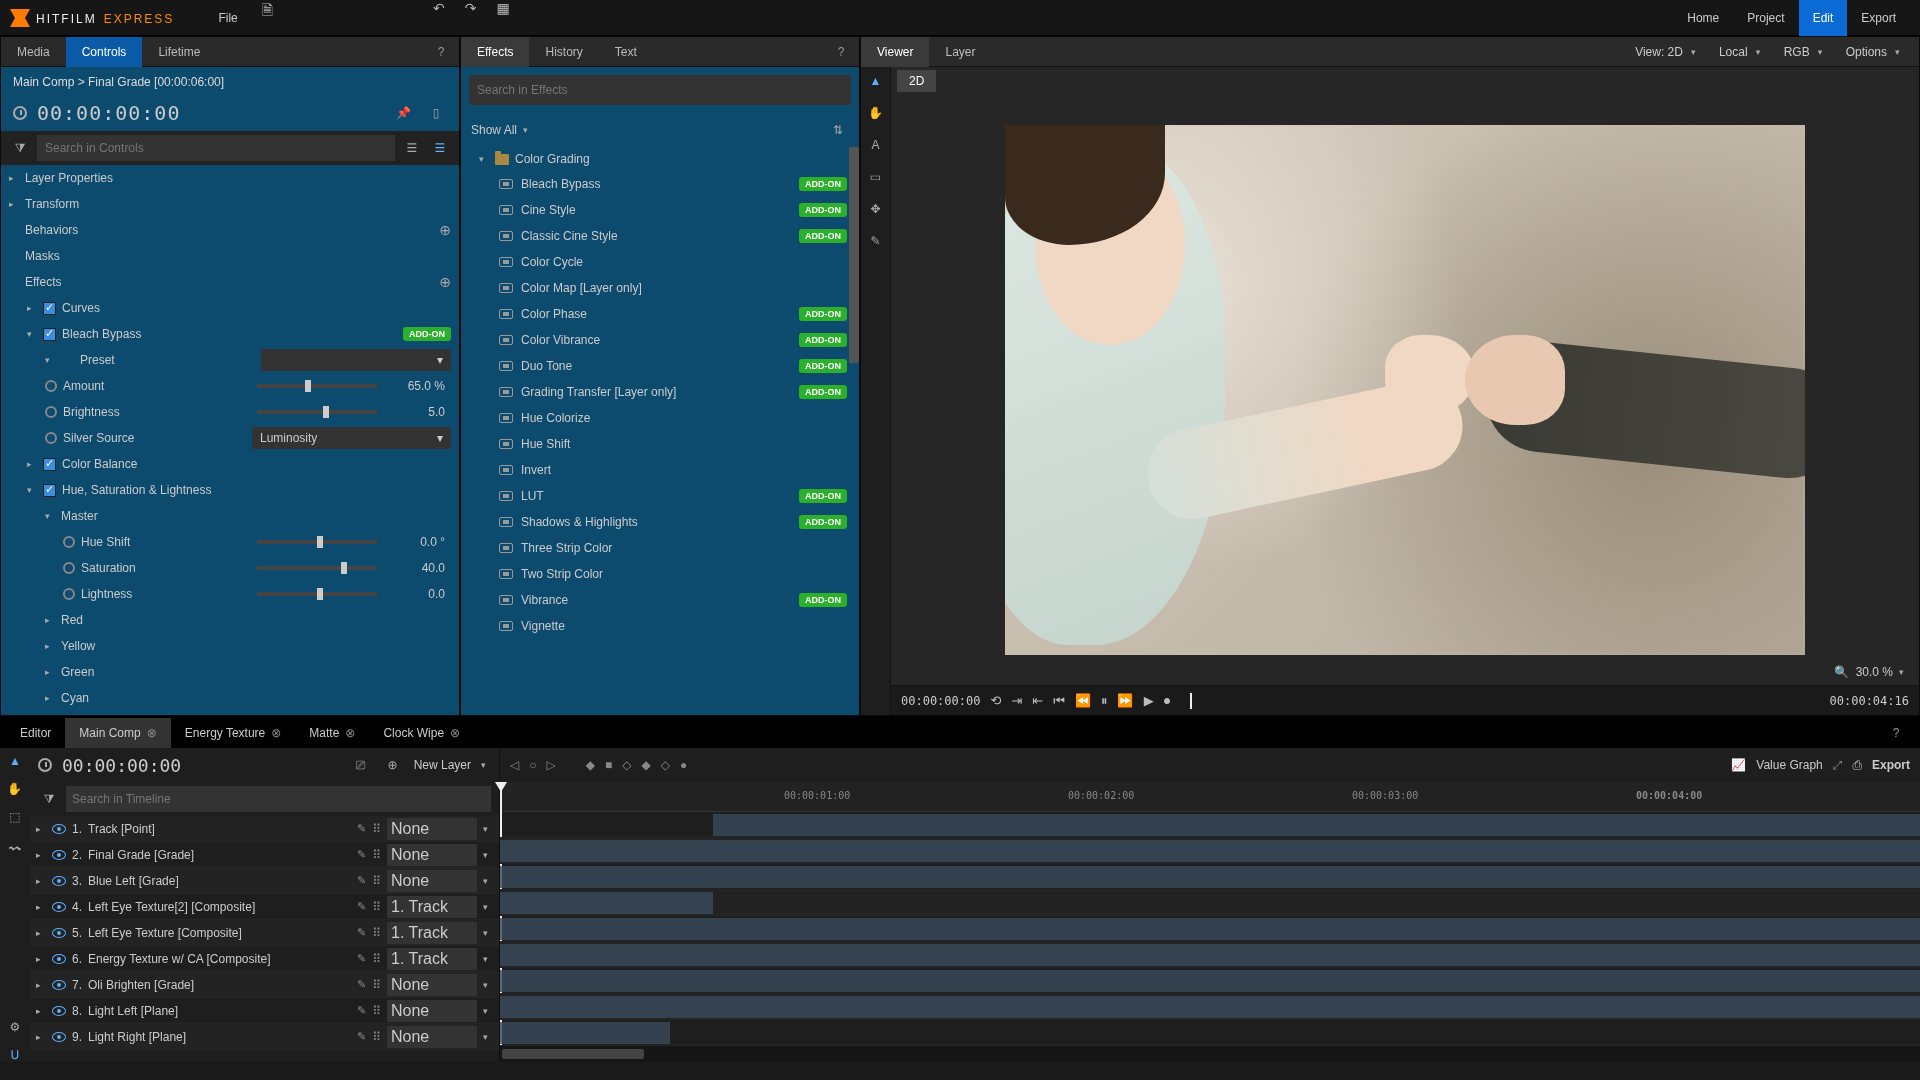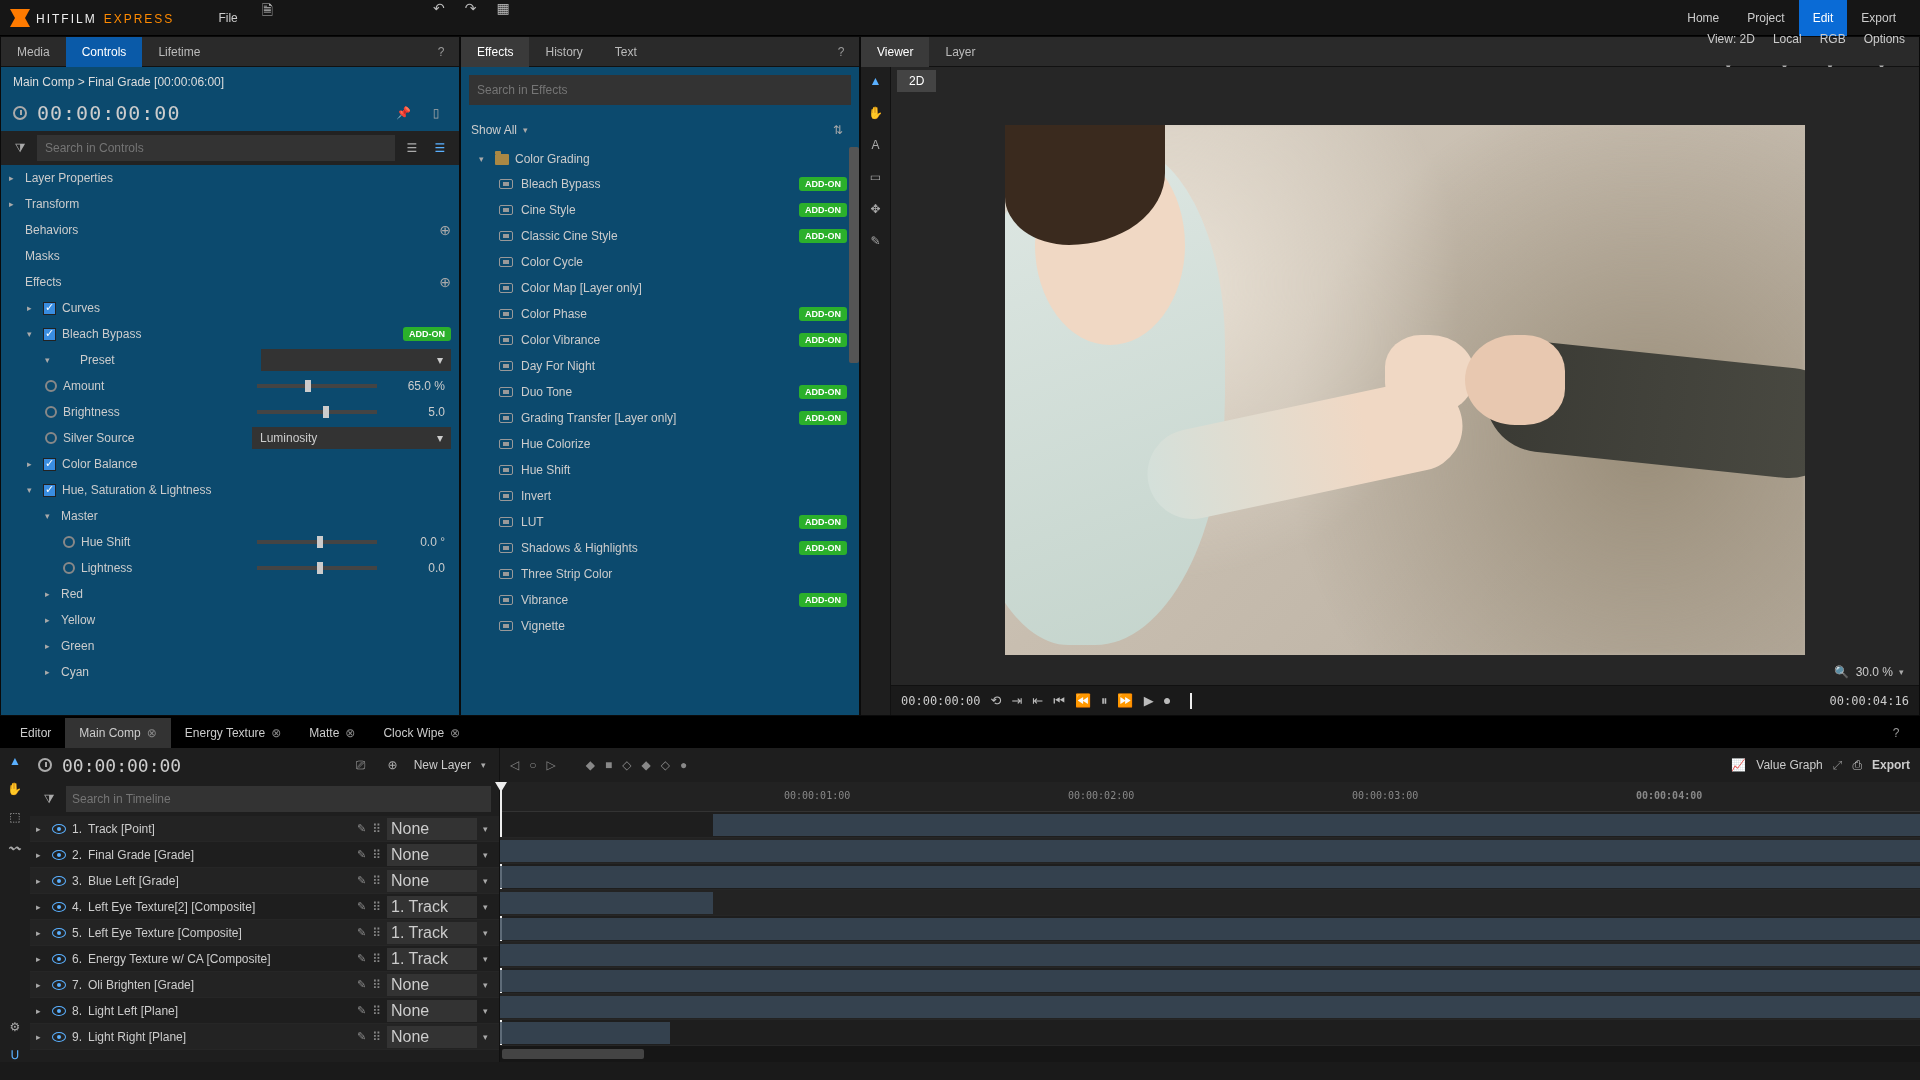--- a/index.html
+++ b/index.html
@@ -64,21 +64,21 @@
 .effcat { padding-left:18px; display:flex; align-items:center; height:24px; gap:6px; }
 .fxicon { width:14px; height:10px; border:1px solid #999; border-radius:2px; position:relative; }
 .fxicon::after { content:""; position:absolute; left:3px; top:2px; width:6px; height:4px; background:#999; }
 .foldericon { width:14px; height:11px; background:#aa8844; border-radius:1px; position:relative; }
 .foldericon::before { content:""; position:absolute; top:-3px; left:0; width:6px; height:3px; background:#aa8844; border-radius:1px 1px 0 0; }
 .effects-footer { height:34px; border-top:1px solid #111; display:flex; align-items:center; padding:0 10px; gap:10px; }
 
 
 .right { flex:1; }
 .viewer-bar { display:flex; align-items:center; padding:4px 10px; gap:10px; justify-content:flex-end; height:32px; background:#222; }
-.vdrop { display:flex; align-items:center; gap:16px; cursor:pointer; padding:0 4px;flex-direction:column; }
+.vdrop { display:flex; align-items:center; gap:8px; cursor:pointer; padding:0 4px; }
 .viewer-body { flex:1; display:flex; }
 .vtools { width:30px; background:#1e1e1e; display:flex; flex-direction:column; align-items:center; padding-top:4px; gap:12px; border-right:1px solid #111; }
 .vtools .tool { width:20px; height:20px; display:flex; align-items:center; justify-content:center; cursor:pointer; color:#aaa; }
 .vtools .tool.active { color:#5ab0ff; }
 .viewer-main { flex:1; display:flex; flex-direction:column; background:#262626; }
 .viewer-tabs { height:28px; display:flex; align-items:center; padding-left:6px; gap:4px; }
 .vtab { padding:4px 12px; background:#333; cursor:pointer; }
 .vtab.active { background:#444; color:#fff; }
 .canvas { flex:1; display:flex; align-items:center; justify-content:center; background:#262626; position:relative; }
 .canvas .imgplaceholder { width:800px; height:530px; background:linear-gradient(135deg,#d8d0c4 0%,#c8beb0 40%,#b8aea0 100%); position:relative; overflow:hidden; }
@@ -265,20 +265,28 @@
         <div class="trow" style="padding-left: 62px;">
           <span class="kf"></span>
           <span class="lbl">Hue Shift</span>
           <span class="slider">
             <span class="thumb" style="left:50%"></span>
           </span>
           <span class="val">0.0 °</span>
         </div>
         <div class="trow" style="padding-left: 62px;">
           <span class="kf"></span>
+          <span class="lbl">Saturation</span>
+          <span class="slider">
+            <span class="thumb" style="left:70%"></span>
+          </span>
+          <span class="val">40.0</span>
+        </div>
+        <div class="trow" style="padding-left: 62px;">
+          <span class="kf"></span>
           <span class="lbl">Lightness</span>
           <span class="slider">
             <span class="thumb" style="left:50%"></span>
           </span>
           <span class="val">0.0</span>
         </div>
         <div class="trow" style="padding-left: 44px;">
           <span class="caret">▸</span>
           <span class="lbl">Red</span>
         </div>
@@ -357,24 +365,20 @@
           <span class="addon">ADD-ON</span>
         </div>
         <div class="effrow">
           <span class="fxicon"></span>
           <span class="lbl">Color Vibrance</span>
           <span class="spacer"></span>
           <span class="addon">ADD-ON</span>
         </div>
         <div class="effrow">
           <span class="fxicon"></span>
-          <span class="lbl">Day For Night</span>
-        </div>
-        <div class="effrow">
-          <span class="fxicon"></span>
           <span class="lbl">Duo Tone</span>
           <span class="spacer"></span>
           <span class="addon">ADD-ON</span>
         </div>
         <div class="effrow">
           <span class="fxicon"></span>
           <span class="lbl">Grading Transfer [Layer only]</span>
           <span class="spacer"></span>
           <span class="addon">ADD-ON</span>
         </div>
@@ -398,20 +402,24 @@
         </div>
         <div class="effrow">
           <span class="fxicon"></span>
           <span class="lbl">Shadows &amp; Highlights</span>
           <span class="spacer"></span>
           <span class="addon">ADD-ON</span>
         </div>
         <div class="effrow">
           <span class="fxicon"></span>
           <span class="lbl">Three Strip Color</span>
+        </div>
+        <div class="effrow">
+          <span class="fxicon"></span>
+          <span class="lbl">Two Strip Color</span>
         </div>
         <div class="effrow">
           <span class="fxicon"></span>
           <span class="lbl">Vibrance</span>
           <span class="spacer"></span>
           <span class="addon">ADD-ON</span>
         </div>
         <div class="effrow">
           <span class="fxicon"></span>
           <span class="lbl">Vignette</span>

